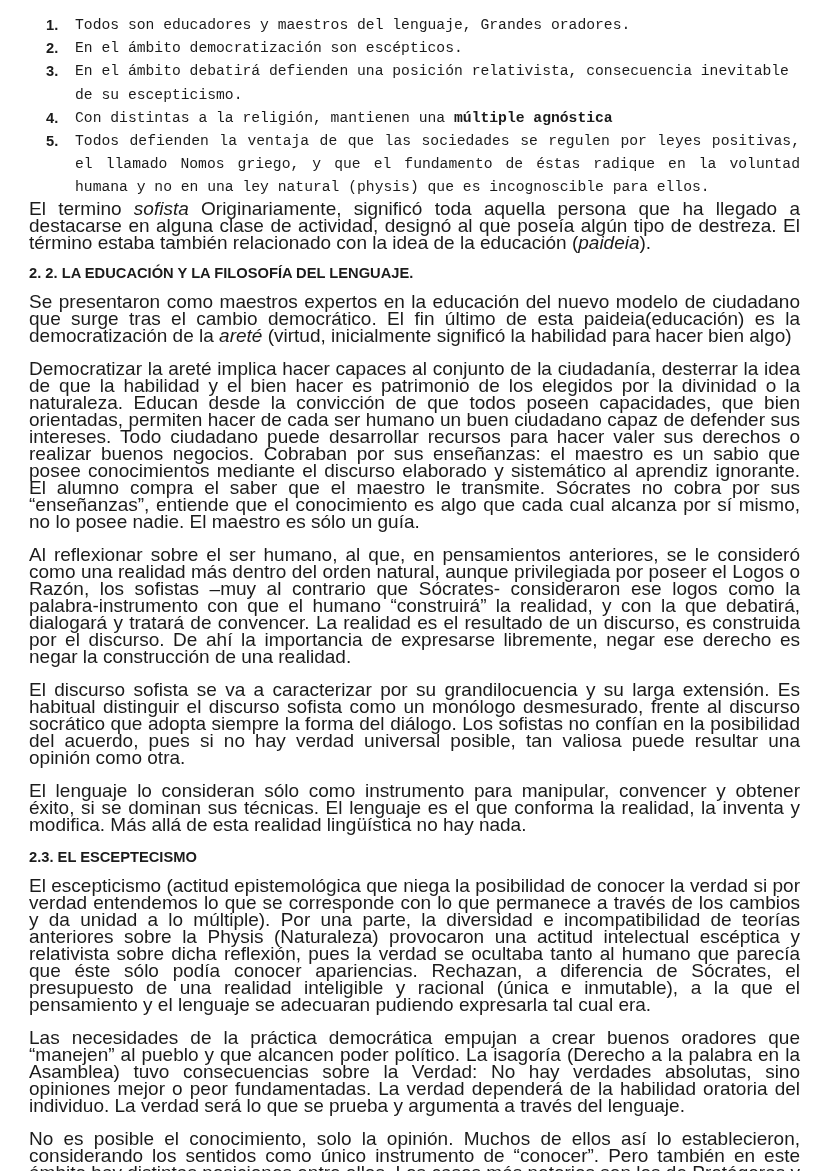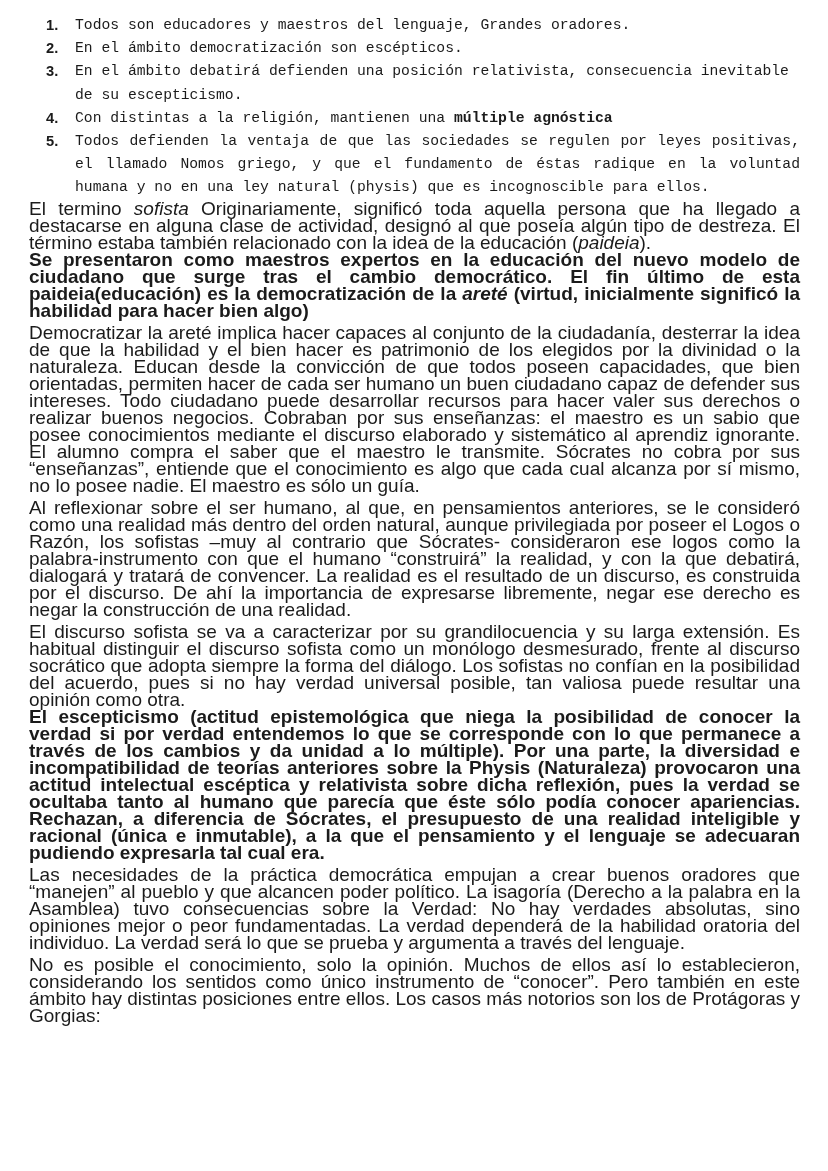--- a/index.html
+++ b/index.html
@@ -64,25 +64,24 @@
   
   p.para {
     margin: 0 0 0 0;
     font-size: 19px;
     line-height: 17px;
     text-align: justify;
     text-justify: inter-word;
     hyphens: none;
   }
   p.para.gap-before {
-    margin-top: 5px;
+    margin-top: 16px;
   }
   p.para.nogap {
-    margin-top: 0;
-    font-weight: bold;
+    margin-top: 8px;
   }
 
   
   h2.section-heading {
     margin: 11px 0 0 0;
     font-size: 14.7px;
     line-height: 23.2px;
     font-weight: bold;
     text-align: left;
   }
@@ -119,30 +118,33 @@
         <span class="li-text"><span>Con distintas a la religión, mantienen una </span><b>múltiple agnóstica</b></span>
       </li>
       <li>
         <span class="num">5.</span>
         <span class="li-text">Todos defienden la ventaja de que las sociedades se regulen por leyes positivas, el llamado Nomos griego, y que el fundamento de éstas radique en la voluntad humana y no en una ley natural (physis) que es incognoscible para ellos.</span>
       </li>
     </ol>
 
     <p class="para"><span>El termino </span><i>sofista</i><span> Originariamente, significó toda aquella persona que ha llegado a destacarse en alguna clase de actividad, designó al que poseía algún tipo de destreza. El término estaba también relacionado con la idea de la educación (</span><i>paideia</i><span>).</span></p>
 
+    <h2 class="section-heading">2. 2. LA EDUCACIÓN Y LA FILOSOFÍA DEL LENGUAJE.</h2>
 
     <p class="para nogap"><span>Se presentaron como maestros expertos en la educación del nuevo modelo de ciudadano que surge tras el cambio democrático. El fin último de esta paideia(educación) es la democratización de la </span><i>areté</i><span> (virtud, inicialmente significó la habilidad para hacer bien algo)</span></p>
 
     <p class="para gap-before">Democratizar la areté implica hacer capaces al conjunto de la ciudadanía, desterrar la idea de que la habilidad y el bien hacer es patrimonio de los elegidos por la divinidad o la naturaleza. Educan desde la convicción de que todos poseen capacidades, que bien orientadas, permiten hacer de cada ser humano un buen ciudadano capaz de defender sus intereses. Todo ciudadano puede desarrollar recursos para hacer valer sus derechos o realizar buenos negocios. Cobraban por sus enseñanzas: el maestro es un sabio que posee conocimientos mediante el discurso elaborado y sistemático al aprendiz ignorante. El alumno compra el saber que el maestro le transmite. Sócrates no cobra por sus “enseñanzas”, entiende que el conocimiento es algo que cada cual alcanza por sí mismo, no lo posee nadie. El maestro es sólo un guía.</p>
 
     <p class="para gap-before"> Al reflexionar sobre el ser humano, al que, en pensamientos anteriores, se le consideró como una realidad más dentro del orden natural, aunque privilegiada por poseer el Logos o Razón, los sofistas –muy al contrario que Sócrates- consideraron ese logos como la palabra-instrumento con que el humano “construirá” la realidad, y con la que debatirá, dialogará y tratará de convencer. La realidad es el resultado de un discurso, es construida por el discurso. De ahí la importancia de expresarse libremente, negar ese derecho es negar la construcción de una realidad.</p>
 
     <p class="para gap-before">El discurso sofista se va a caracterizar por su grandilocuencia y su larga extensión. Es habitual distinguir el discurso sofista como un monólogo desmesurado, frente al discurso socrático que adopta siempre la forma del diálogo. Los sofistas no confían en la posibilidad del acuerdo, pues si no hay verdad universal posible, tan valiosa puede resultar una opinión como otra.</p>
 
+    <p class="para gap-before">El lenguaje lo consideran sólo como instrumento para manipular, convencer y obtener éxito, si se dominan sus técnicas. El lenguaje es el que conforma la realidad, la inventa y modifica. Más allá de esta realidad lingüística no hay nada.</p>
 
+    <h2 class="section-heading tight-before">2.3. EL ESCEPTECISMO</h2>
 
     <p class="para nogap">El escepticismo (actitud epistemológica que niega la posibilidad de conocer la verdad si por verdad entendemos lo que se corresponde con lo que permanece a través de los cambios y da unidad a lo múltiple). Por una parte, la diversidad e incompatibilidad de teorías anteriores sobre la Physis (Naturaleza) provocaron una actitud intelectual escéptica y relativista sobre dicha reflexión, pues la verdad se ocultaba tanto al humano que parecía que éste sólo podía conocer apariencias. Rechazan, a diferencia de Sócrates, el presupuesto de una realidad inteligible y racional (única e inmutable), a la que el pensamiento y el lenguaje se adecuaran pudiendo expresarla tal cual era.</p>
 
     <p class="para gap-before">Las necesidades de la práctica democrática empujan a crear buenos oradores que “manejen” al pueblo y que alcancen poder político. La isagoría (Derecho a la palabra en la Asamblea) tuvo consecuencias sobre la Verdad: No hay verdades absolutas, sino opiniones mejor o peor fundamentadas. La verdad dependerá de la habilidad oratoria del individuo. La verdad será lo que se prueba y argumenta a través del lenguaje.</p>
 
     <p class="para gap-before">No es posible el conocimiento, solo la opinión. Muchos de ellos así lo establecieron, considerando los sentidos como único instrumento de “conocer”. Pero también en este ámbito hay distintas posiciones entre ellos. Los casos más notorios son los de Protágoras y Gorgias:</p>
 
   </div>
 </div>
 

